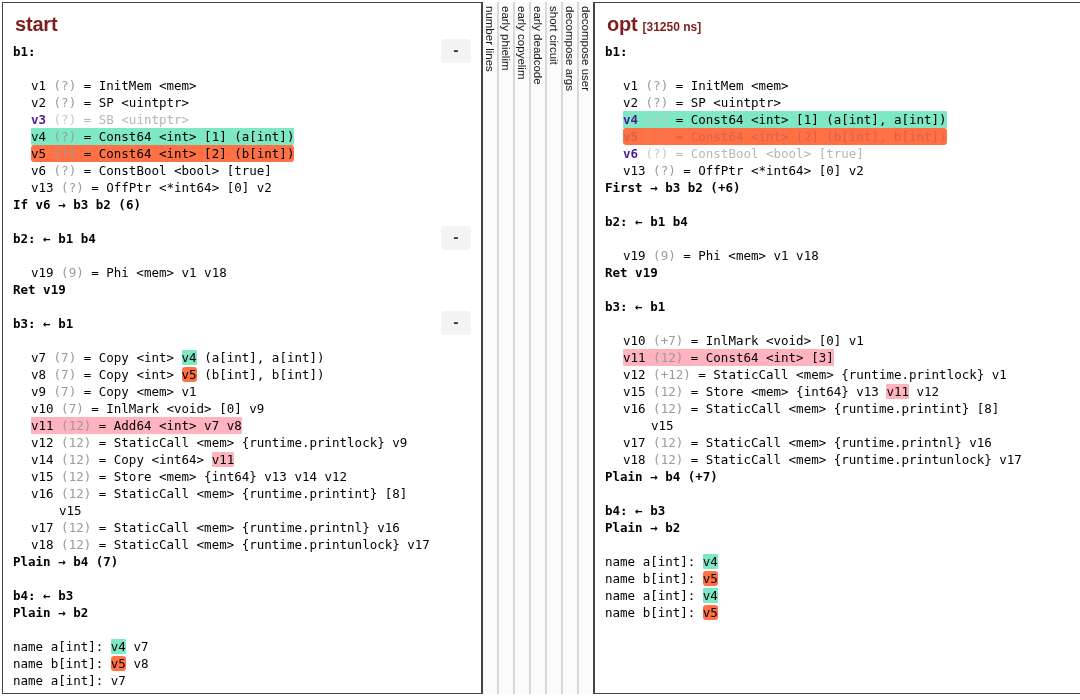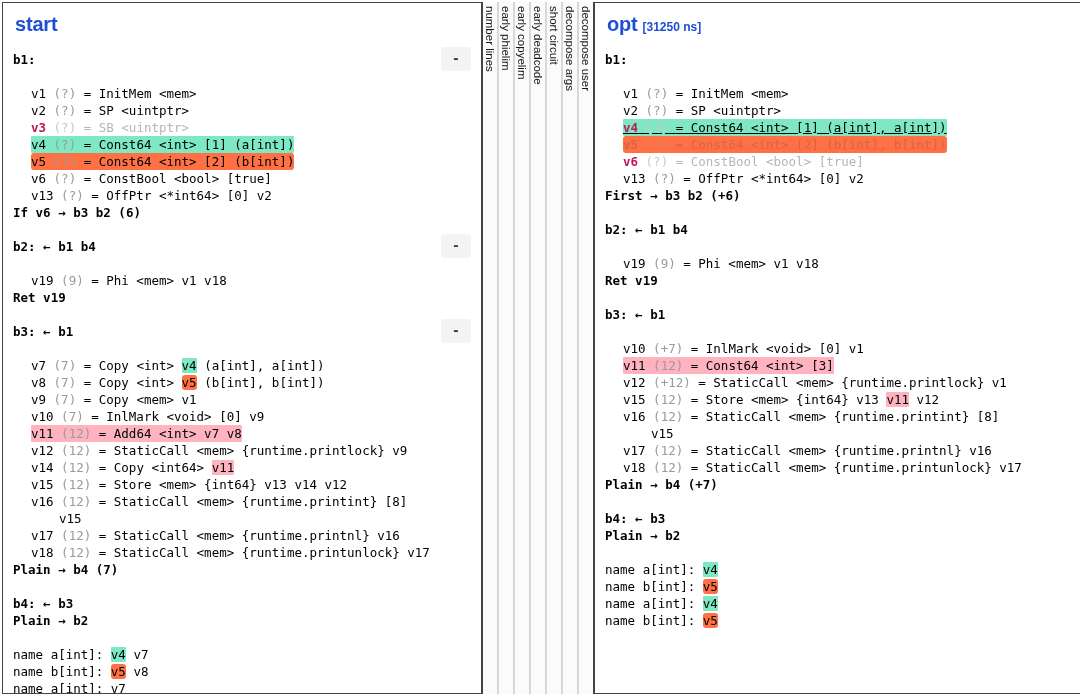--- a/index.html
+++ b/index.html
@@ -27,41 +27,41 @@
     overflow: hidden;
     position: relative;
     flex: 0 0 auto;
   }
   .phase.left  { width: 480px; height: 692px; margin: 2px 0 0 2px; }
   .phase.right { width: 582px; height: 692px; margin: 2px 2px 0 0; }
 
   .phase-title {
     font-size: 20px;
     font-weight: bold;
-    color: #1d4ed8;
+    color: #7f1d1d;
     letter-spacing: -0.2px;
     line-height: 24px;
     margin: 0 0 2px 2px;
     white-space: nowrap;
   }
   .phase-title .time {
     font-size: 12px;
     font-weight: bold;
     letter-spacing: 0;
     margin-left: 5px;
   }
 
   
   .code {
     font-family: "DejaVu Sans Mono", "Liberation Mono", monospace;
     font-size: 12.5px;
     line-height: 17px;
     color: #000000;
     white-space: pre;
-    margin-top: 12px;
+    margin-top: 4px;
   }
   .blk { position: relative; }
   .blk-head {
     font-weight: bold;
     position: relative;
     height: 17px;
   }
   .blk-head .collapse {
     position: absolute;
     right: 0px;
@@ -79,32 +79,32 @@
     user-select: none;
   }
   .blk-ctrl { font-weight: bold; }
   .vline { padding-left: 18px; }
   .cont  { padding-left: 46px; }
   .spacer { height: 17px; }
 
   .vid { font-weight: normal; }
   .uses { color: #9a9a9a; }
   .dead { color: #b6b6b6; }
-  .dead .vid { color: #be185d; font-weight: bold; }
+  .dead .vid { color: #4c1d95; font-weight: bold; }
   .dead .uses { color: #c9c9c9; }
 
   
   .hl-green  { background: #7de8c3; border-radius: 1px; }
   .hl-orange { background: #ff7045; border-radius: 3px; }
   .hl-pink   { background: #ffb3bf; border-radius: 1px; }
   .row-hl { display: inline-block; }
   .dead.hl-orange { color: #d8644a; }
   .dead.hl-orange .vid { color: #d8644a; }
   .dead.hl-orange .uses { color: #e08065; }
-  .dead.hl-green { color: #000000; text-decoration: underline; }
+  .dead.hl-green { color: #000000; }
 
   .names { margin-top: 17px; }
 
   
   .strips {
     flex: 0 0 auto;
     display: flex;
     align-items: stretch;
     height: 692px;
     margin: 2px 0 0 0;

